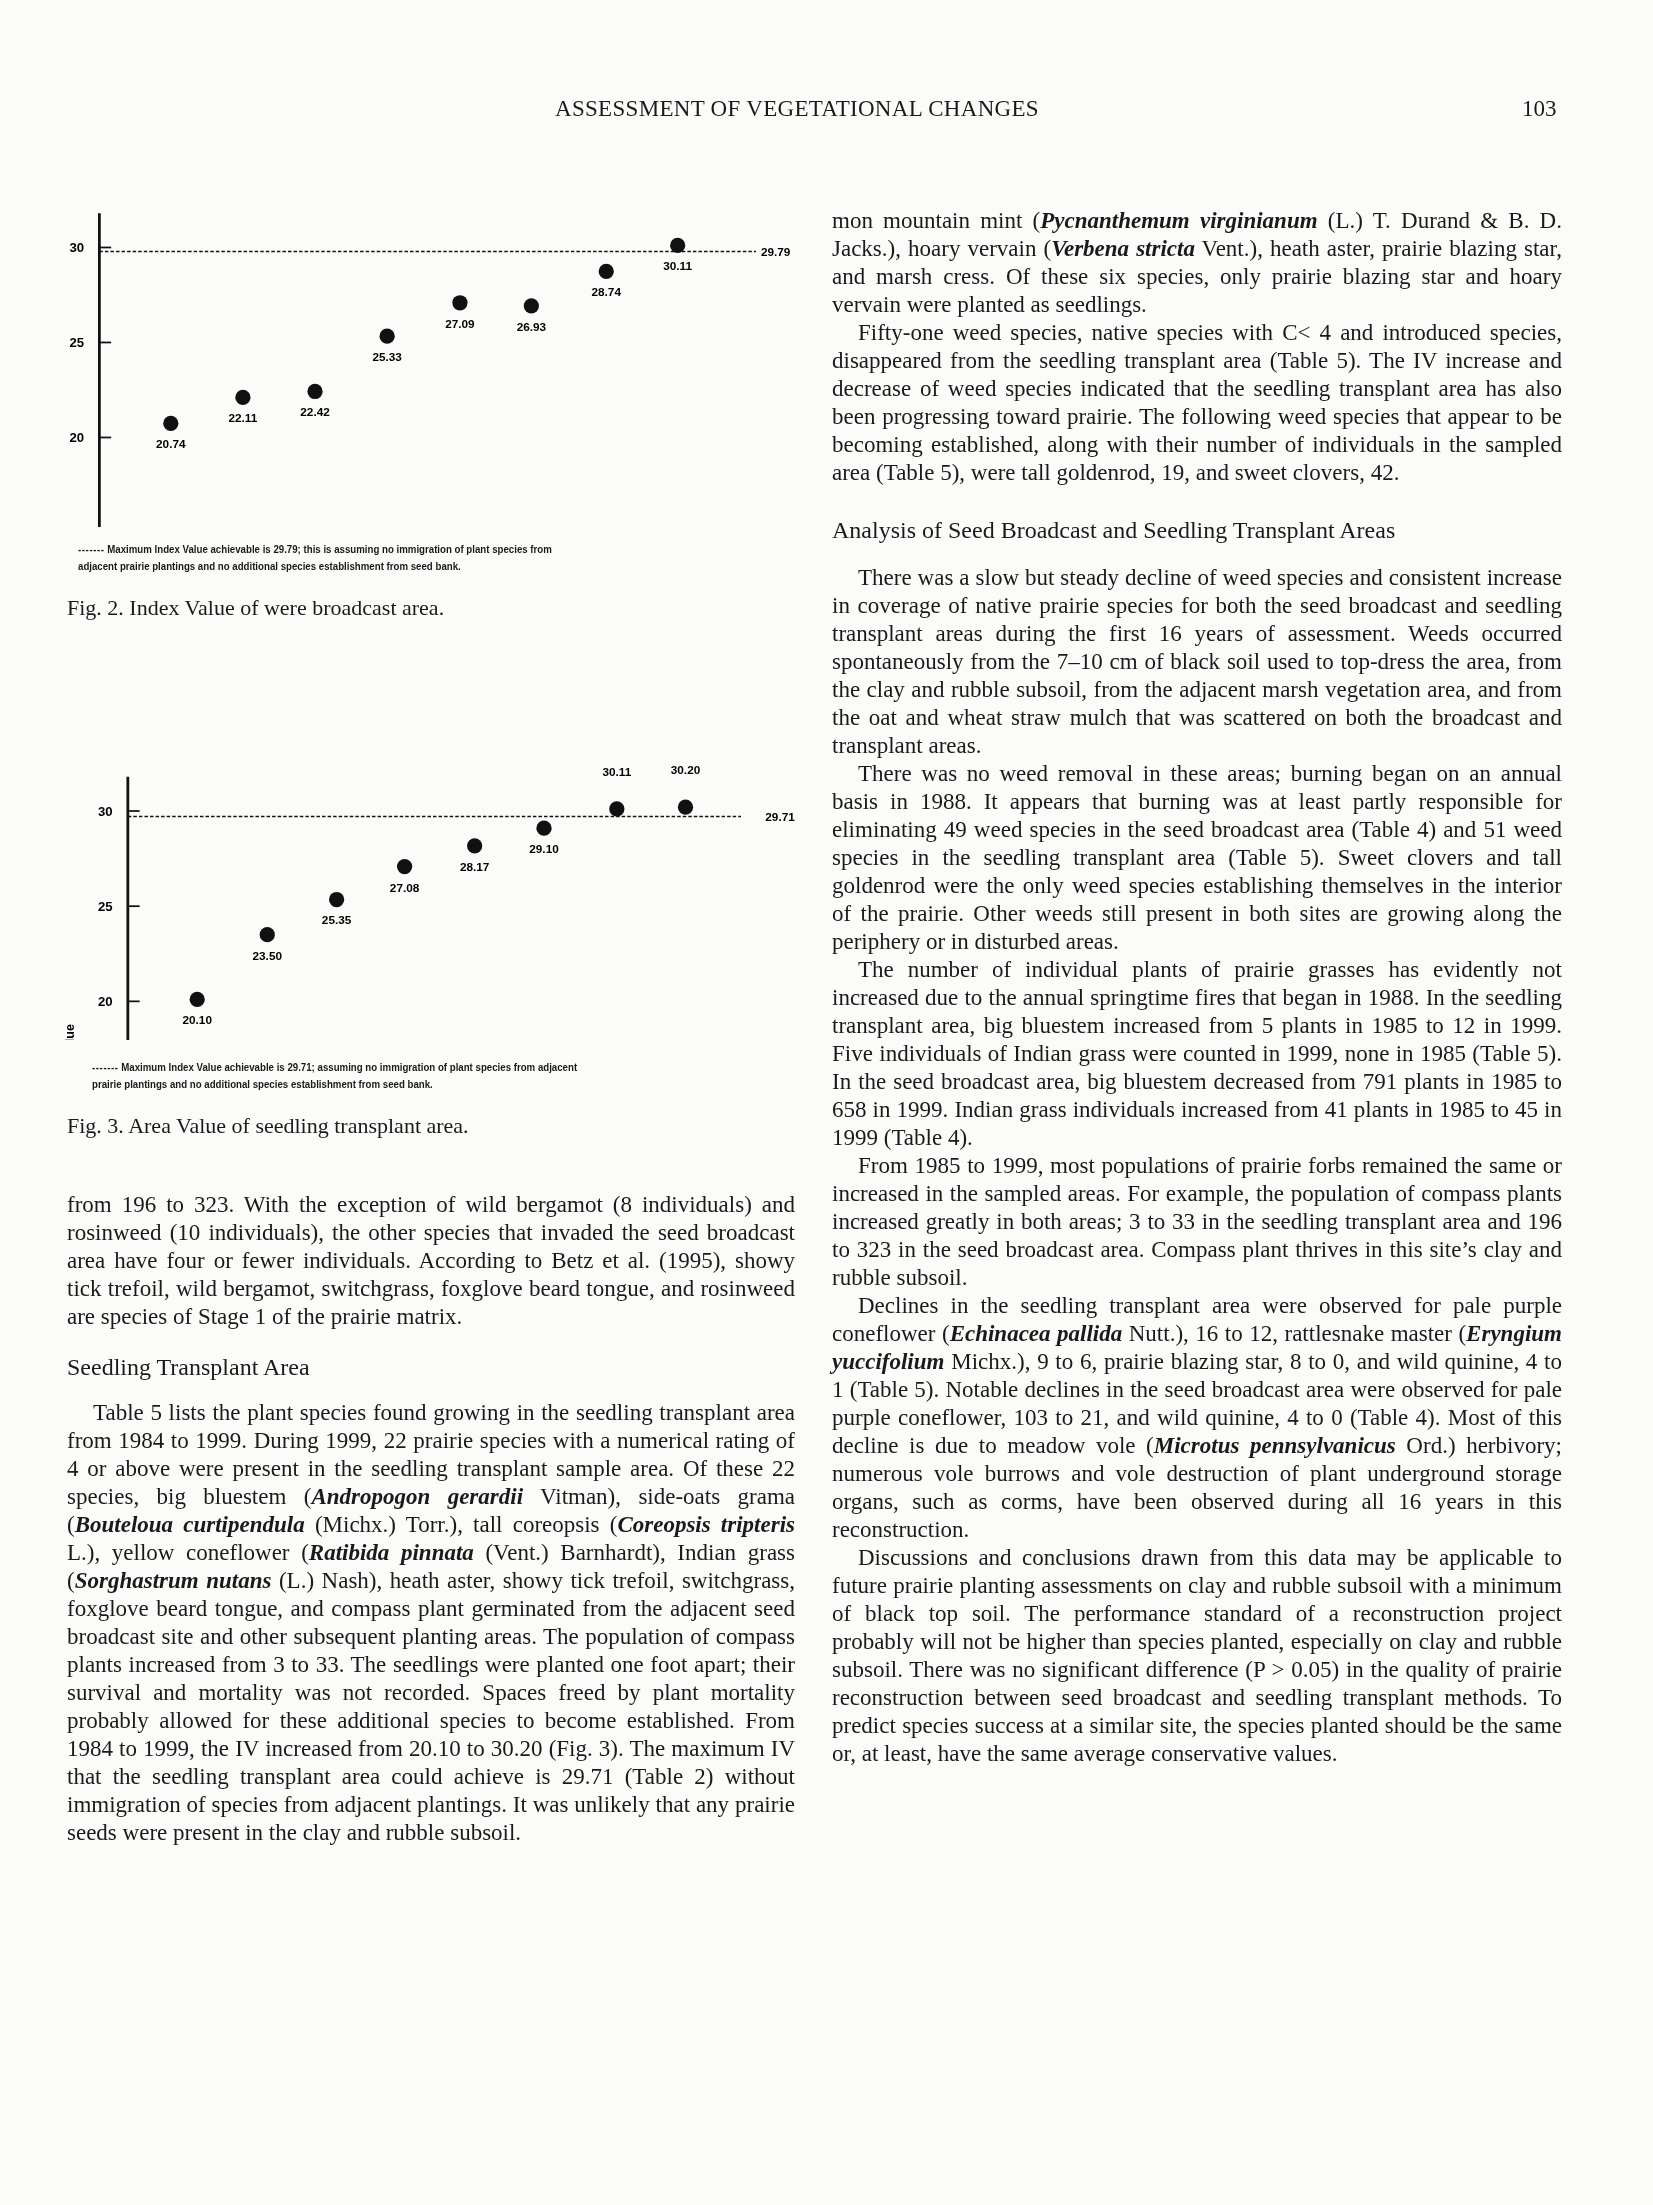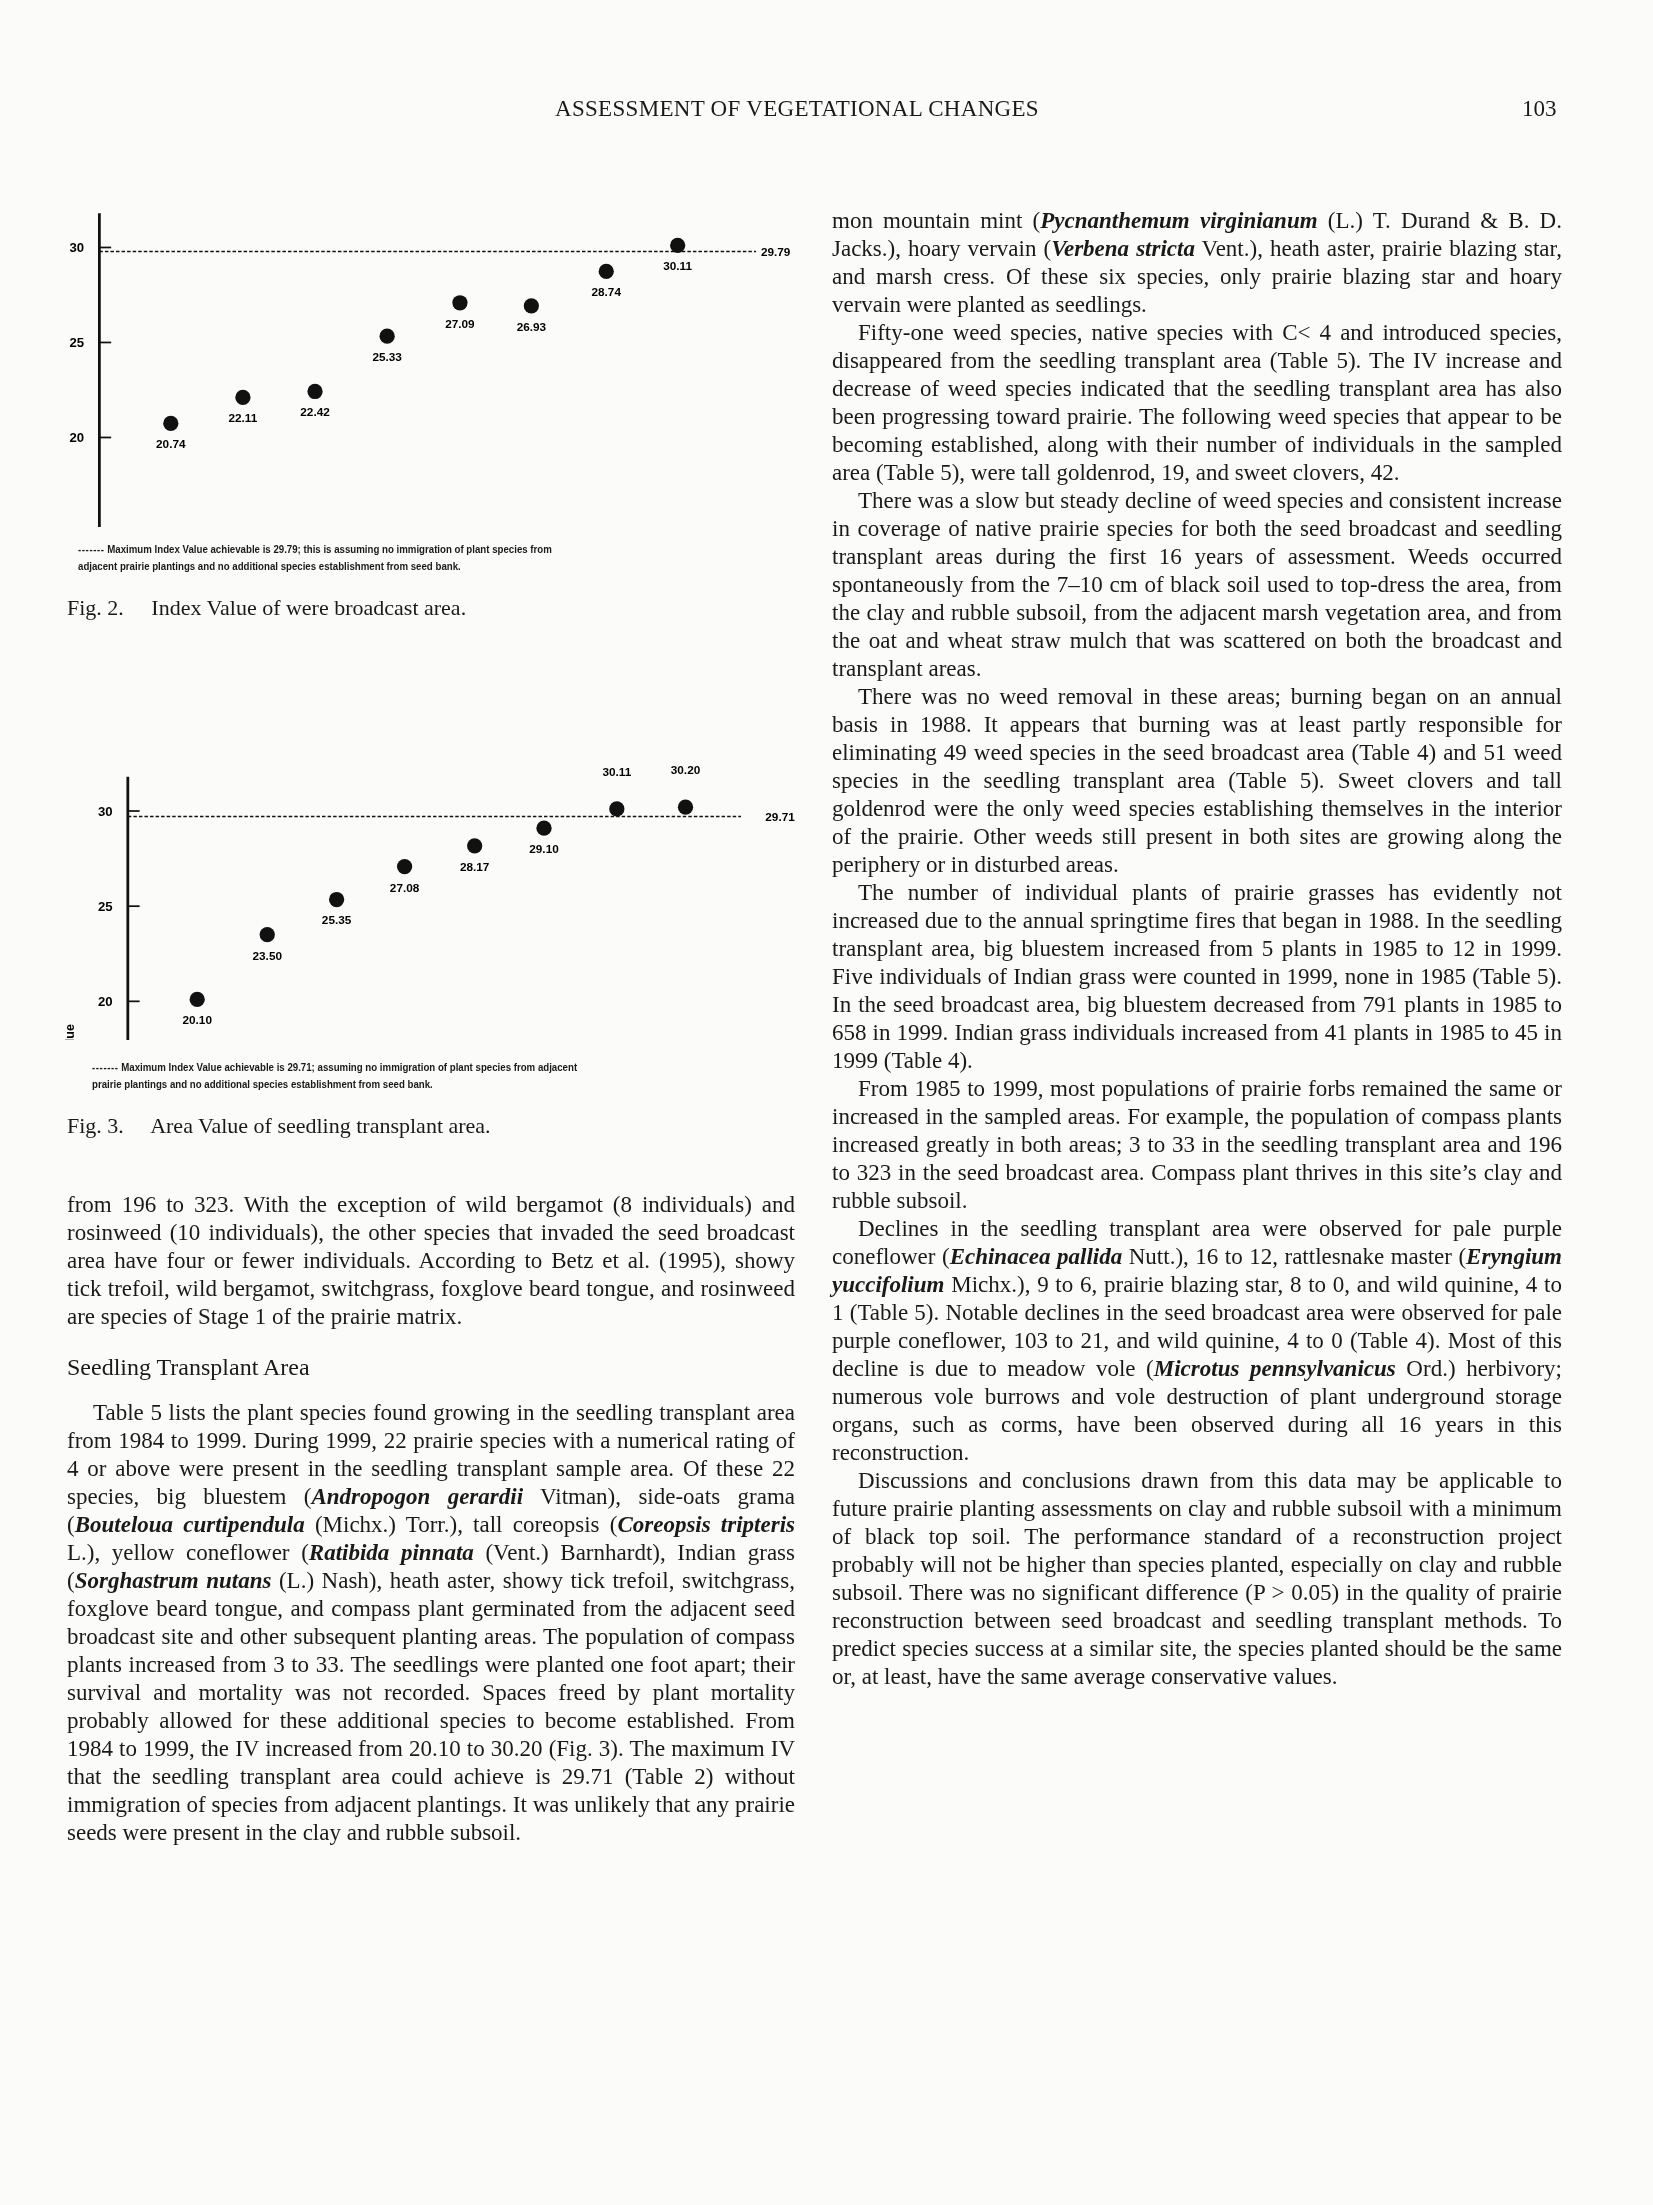--- a/index.html
+++ b/index.html
@@ -11,21 +11,21 @@
   .col { position: absolute; font-size: 23px; line-height: 28px; text-align: justify; }
   .col p { margin: 0; text-indent: 26px; }
   .col p.noindent { text-indent: 0; }
   .col h3 { font-weight: normal; font-size: 24px; margin: 0; line-height: 30.5px; }
   .figure { position: absolute; }
   .fig-note { position: absolute; font-family: "Liberation Sans", "DejaVu Sans", sans-serif;
               font-weight: bold; font-size: 11.8px; line-height: 16.6px; transform: scaleX(0.82);
               transform-origin: left top; }
   .fig-note .dash { letter-spacing: 0.7px; }
   .fig-caption { position: absolute; font-size: 22px; }
-  .fig-caption .num { margin-right: 22px; }
+  .fig-caption .num { margin-right: 0; }
   svg text { font-family: "Liberation Sans", "DejaVu Sans", sans-serif; font-weight: bold; }
   em { font-style: italic; font-weight: bold; }
 </style>
 </head>
 <body>
 
 <div class="running-head">
   <span class="title">ASSESSMENT OF VEGETATIONAL CHANGES</span>
   <span class="pageno">103</span>
 </div>
@@ -153,20 +153,21 @@
 
 <div class="col" style="left:67px; top:1191px; width:728px;">
   <p class="noindent">from 196 to 323. With the exception of wild bergamot (8 individuals) and rosinweed (10 individuals), the other species that invaded the seed broadcast area have four or fewer individuals. According to Betz et al. (1995), showy tick trefoil, wild bergamot, switchgrass, foxglove beard tongue, and rosinweed are species of Stage 1 of the prairie matrix.</p>
   <h3 style="margin-top:21px; margin-bottom:16.6px;">Seedling Transplant Area</h3>
   <p><span>Table 5 lists the plant species found growing in the seedling transplant area from 1984 to 1999. During 1999, 22 prairie species with a numerical rating of 4 or above were present in the seedling transplant sample area. Of these 22 species, big bluestem (</span><em>Andropogon gerardii</em><span> Vitman), side-oats grama (</span><em>Bouteloua curtipendula</em><span> (Michx.) Torr.), tall coreopsis (</span><em>Coreopsis tripteris</em><span> L.), yellow coneflower (</span><em>Ratibida pinnata</em><span> (Vent.) Barnhardt), Indian grass (</span><em>Sorghastrum nutans</em><span> (L.) Nash), heath aster, showy tick trefoil, switchgrass, foxglove beard tongue, and compass plant germinated from the adjacent seed broadcast site and other subsequent planting areas. The population of compass plants increased from 3 to 33. The seedlings were planted one foot apart; their survival and mortality was not recorded. Spaces freed by plant mortality probably allowed for these additional species to become established. From 1984 to 1999, the IV increased from 20.10 to 30.20 (Fig. 3). The maximum IV that the seedling transplant area could achieve is 29.71 (Table 2) without immigration of species from adjacent plantings. It was unlikely that any prairie seeds were present in the clay and rubble subsoil.</span></p>
 </div>
 
 <div class="col" style="left:832px; top:207px; width:730px;">
   <p class="noindent"><span>mon mountain mint (</span><em>Pycnanthemum virginianum</em><span> (L.) T. Durand &amp; B. D. Jacks.), hoary vervain (</span><em>Verbena stricta</em><span> Vent.), heath aster, prairie blazing star, and marsh cress. Of these six species, only prairie blazing star and hoary vervain were planted as seedlings.</span></p>
   <p>Fifty-one weed species, native species with C&lt; 4 and introduced species, disappeared from the seedling transplant area (Table 5). The IV increase and decrease of weed species indicated that the seedling transplant area has also been progressing toward prairie. The following weed species that appear to be becoming established, along with their number of individuals in the sampled area (Table 5), were tall goldenrod, 19, and sweet clovers, 42.</p>
+  <h3 style="margin-top:28px; margin-bottom:18px;">Analysis of Seed Broadcast and Seedling Transplant Areas</h3>
   <p>There was a slow but steady decline of weed species and consistent increase in coverage of native prairie species for both the seed broadcast and seedling transplant areas during the first 16 years of assessment. Weeds occurred spontaneously from the 7–10 cm of black soil used to top-dress the area, from the clay and rubble subsoil, from the adjacent marsh vegetation area, and from the oat and wheat straw mulch that was scattered on both the broadcast and transplant areas.</p>
   <p>There was no weed removal in these areas; burning began on an annual basis in 1988. It appears that burning was at least partly responsible for eliminating 49 weed species in the seed broadcast area (Table 4) and 51 weed species in the seedling transplant area (Table 5). Sweet clovers and tall goldenrod were the only weed species establishing themselves in the interior of the prairie. Other weeds still present in both sites are growing along the periphery or in disturbed areas.</p>
   <p>The number of individual plants of prairie grasses has evidently not increased due to the annual springtime fires that began in 1988. In the seedling transplant area, big bluestem increased from 5 plants in 1985 to 12 in 1999. Five individuals of Indian grass were counted in 1999, none in 1985 (Table 5). In the seed broadcast area, big bluestem decreased from 791 plants in 1985 to 658 in 1999. Indian grass individuals increased from 41 plants in 1985 to 45 in 1999 (Table 4).</p>
   <p>From 1985 to 1999, most populations of prairie forbs remained the same or increased in the sampled areas. For example, the population of compass plants increased greatly in both areas; 3 to 33 in the seedling transplant area and 196 to 323 in the seed broadcast area. Compass plant thrives in this site’s clay and rubble subsoil.</p>
   <p><span>Declines in the seedling transplant area were observed for pale purple coneflower (</span><em>Echinacea pallida</em><span> Nutt.), 16 to 12, rattlesnake master (</span><em>Eryngium yuccifolium</em><span> Michx.), 9 to 6, prairie blazing star, 8 to 0, and wild quinine, 4 to 1 (Table 5). Notable declines in the seed broadcast area were observed for pale purple coneflower, 103 to 21, and wild quinine, 4 to 0 (Table 4). Most of this decline is due to meadow vole (</span><em>Microtus pennsylvanicus</em><span> Ord.) herbivory; numerous vole burrows and vole destruction of plant underground storage organs, such as corms, have been observed during all 16 years in this reconstruction.</span></p>
   <p>Discussions and conclusions drawn from this data may be applicable to future prairie planting assessments on clay and rubble subsoil with a minimum of black top soil. The performance standard of a reconstruction project probably will not be higher than species planted, especially on clay and rubble subsoil. There was no significant difference (P &gt; 0.05) in the quality of prairie reconstruction between seed broadcast and seedling transplant methods. To predict species success at a similar site, the species planted should be the same or, at least, have the same average conservative values.</p>
 </div>
 
 
 </body></html>

